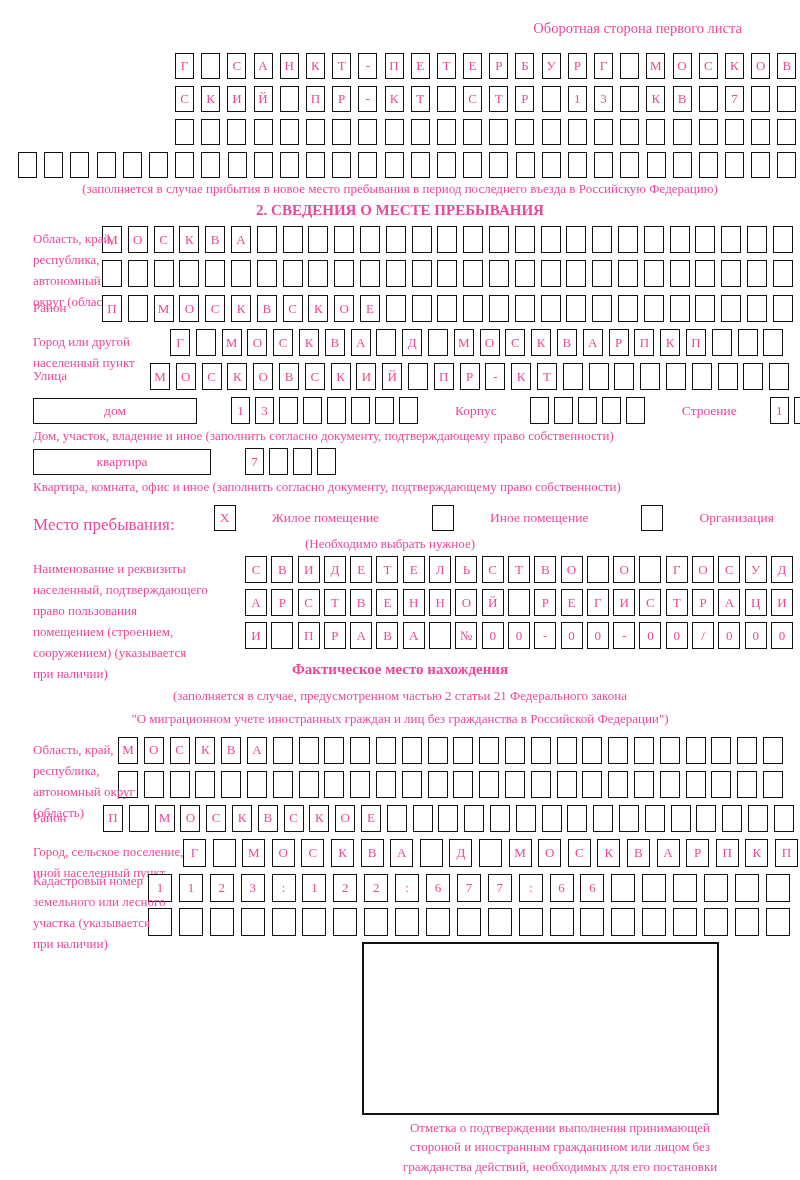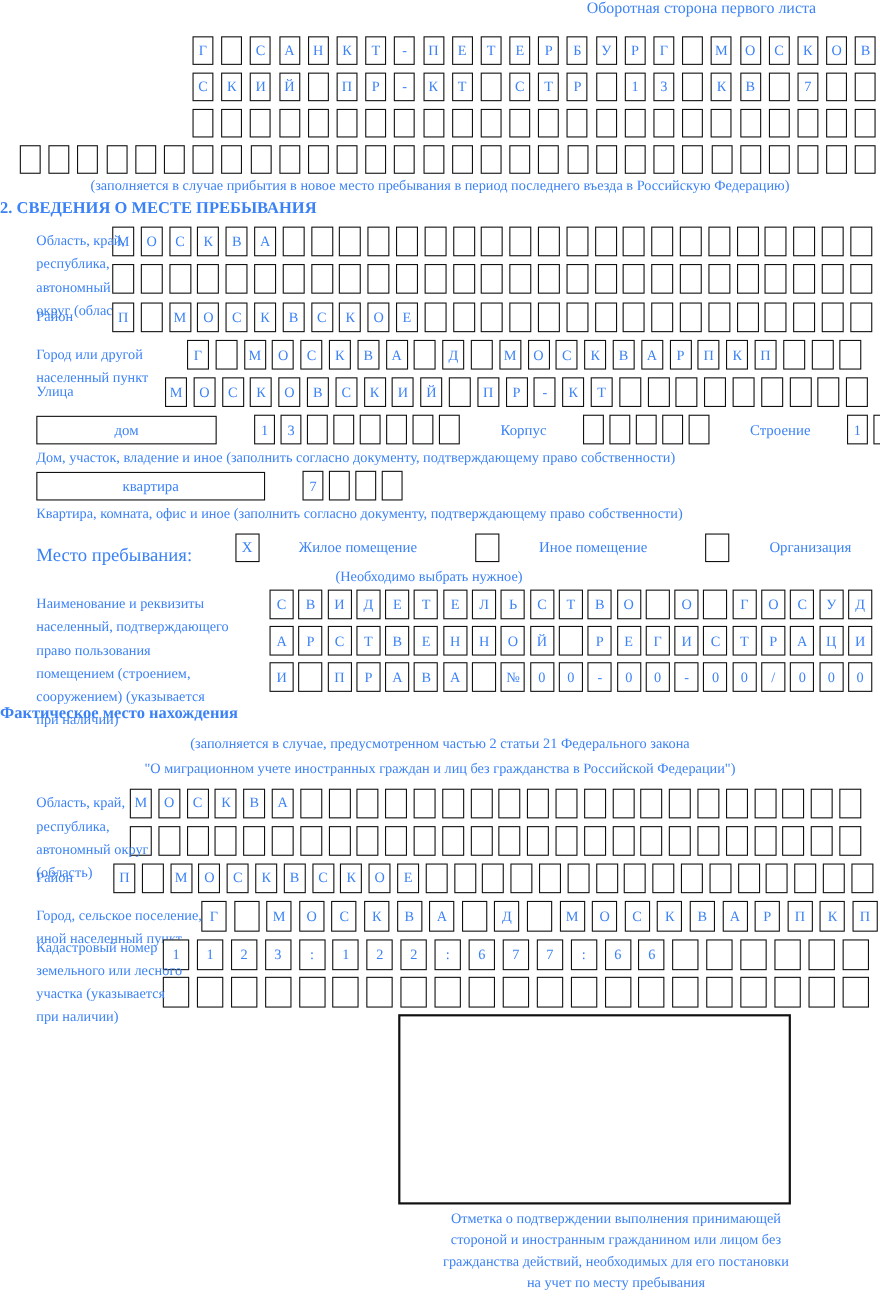--- a/index.html
+++ b/index.html
@@ -1,24 +1,25 @@
 <!DOCTYPE html>
 <html><head>
 <meta charset="utf-8">
 <style>
   html,body{margin:0;padding:0;background:#fff;}
   #page{
     position:relative;width:800px;height:1180px;box-sizing:border-box;
-    background:#fff;color:#3b82f6;overflow:hidden;
+    background:#fff;color:#ec4899;overflow:hidden;
     font-family:"Liberation Serif","DejaVu Serif",serif;
+    padding-top:20px;
   }
   .header-note{text-align:right;padding-right:58px;font-size:14.5px;margin-bottom:16px;}
   .caption{font-size:13px;margin-left:33px;}
   .caption.center{text-align:center;margin-left:0;width:100%;}
-  .sec-title{font-weight:bold;font-size:15px;margin:5px 0 7px 0;}
+  .sec-title{text-align:center;font-weight:bold;font-size:15px;margin:5px 0 7px 0;}
   .field{position:relative;margin-left:33px;}
   .flabel{
     position:absolute;left:0;top:2px;font-size:13px;line-height:1.62;
     white-space:pre-line;
   }
   .rows > .boxrow{margin-bottom:7px;}
   .boxrow{display:flex;align-items:flex-start;}
   .cb{
     display:inline-flex;align-items:center;justify-content:center;
     border:1.5px solid #111;background:#fff;flex-shrink:0;
@@ -31,21 +32,21 @@
   .sz-d{gap:6.9px;}  .sz-d .cb{width:22px;height:26px;}
   .sz-e{gap:6.6px;}  .sz-e .cb{width:21px;height:26px;}
   .sz-f{gap:5px;}    .sz-f .cb{width:17px;height:25px;}
   .fullrow{margin-left:18px;margin-bottom:3px;}
   .inline-row{display:flex;align-items:center;margin-left:33px;gap:27px;}
   .wide-box{
     display:inline-flex;align-items:center;justify-content:center;
     border:1.6px solid #111;height:26px;font-size:13.5px;flex-shrink:0;box-sizing:border-box;
   }
   .dom-name{width:164px;}
-  .kv-name{width:208px;}
+  .kv-name{width:178px;}
   .inline-label{font-size:13.5px;margin:0 6px 0 10px;white-space:nowrap;}
   .chk{
     display:inline-flex;align-items:center;justify-content:center;
     border:1.6px solid #111;width:20px;height:24px;font-size:13.5px;flex-shrink:0;
   }
   .mesto-label{font-size:17px;margin-right:12px;margin-top:14px;}
   .opt-label{font-size:13.5px;margin:0 26px 0 9px;}
   .mesto-note{font-size:13px;text-align:center;width:500px;margin-left:140px;margin-top:1px;margin-bottom:4px;}
   .subtitle{text-align:center;font-size:13px;line-height:1.75;}
   .stamp-box{

